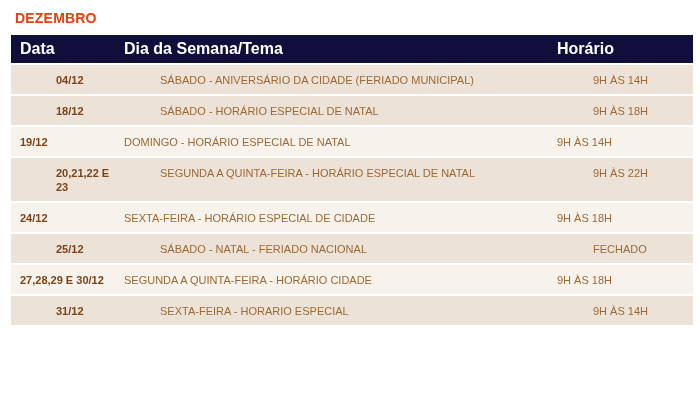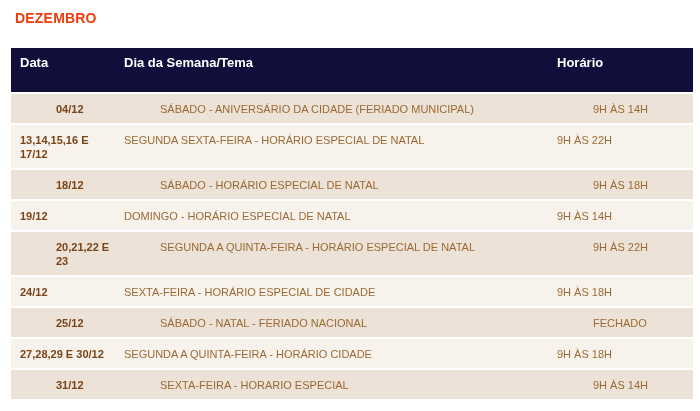--- a/index.html
+++ b/index.html
@@ -13,40 +13,40 @@
   }
   .page {
     box-sizing: border-box;
     width: 700px;
     padding: 8px 7px 0 11px;
   }
   .month-title {
     color: var(--title-color, #ee3c0c);
     font-size: 14px;
     font-weight: 700;
-    margin: 2px 0 20px 4px;
+    margin: 2px 0 7px 4px;
     letter-spacing: 0.2px;
   }
   table.schedule {
     width: 682px;
     border-collapse: separate;
     border-spacing: 0 2px;
     table-layout: fixed;
   }
   col.c-date   { width: 104px; }
   col.c-theme  { width: 433px; }
   col.c-time   { width: 145px; }
   thead th {
     background: var(--header-bg, #100f3c);
     color: var(--header-text, #ffffff);
-    font-size: 13px;
+    font-size: 16px;
     font-weight: 700;
     text-align: left;
     height: 28px;
-    padding: 0 0 16px 9px;
+    padding: 0 0 0 9px;
     vertical-align: middle;
   }
   tbody td {
     font-size: 11px;
     line-height: 14px;
     vertical-align: top;
     padding: 8px 0 7px 9px;
   }
   tbody td.date-cell {
     color: var(--date-color, #7b4418);
@@ -84,25 +84,20 @@
     <tbody>
 
         <tr class="row-odd">
           <td class="date-cell">04/12</td>
           <td class="theme-cell">SÁBADO - ANIVERSÁRIO DA CIDADE (FERIADO MUNICIPAL)</td>
           <td class="time-cell">9H ÀS 14H</td>
         </tr>
 
 
 
-        <tr class="row-even">
-          <td class="date-cell">13,14,15,16 E 17/12</td>
-          <td class="theme-cell">SEGUNDA SEXTA-FEIRA - HORÁRIO ESPECIAL DE NATAL</td>
-          <td class="time-cell">9H ÀS 22H</td>
-        </tr>
 
         <tr class="row-odd">
           <td class="date-cell">18/12</td>
           <td class="theme-cell">SÁBADO - HORÁRIO ESPECIAL DE NATAL</td>
           <td class="time-cell">9H ÀS 18H</td>
         </tr>
 
         <tr class="row-even">
           <td class="date-cell">19/12</td>
           <td class="theme-cell">DOMINGO - HORÁRIO ESPECIAL DE NATAL</td>

